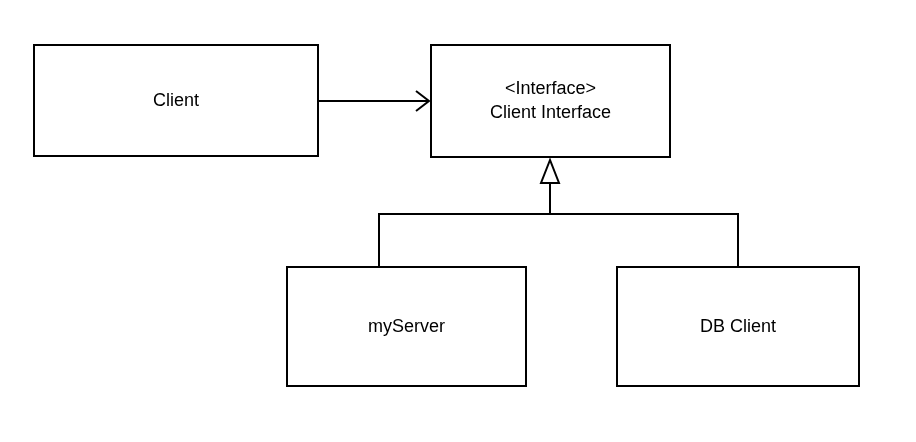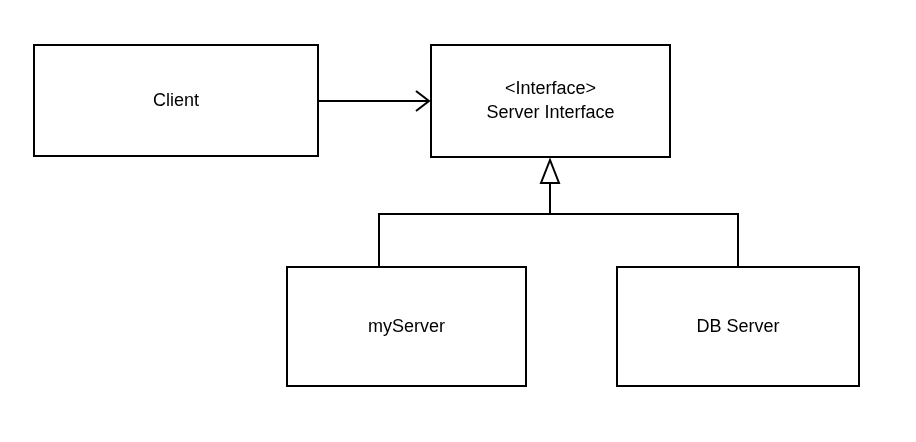--- a/index.html
+++ b/index.html
@@ -81,24 +81,24 @@
       <polygon points="550,160 541,183 559,183" fill="#ffffff" stroke="#000000" stroke-width="2" stroke-linejoin="miter"></polygon>
     </g>
   </svg>
 
   <div class="uml-node" id="node-client">
     <span class="node-label">Client</span>
   </div>
 
   <div class="uml-node" id="node-client-iface">
     <span class="node-stereotype">&lt;Interface&gt;</span>
-    <span class="node-label">Server Interface</span>
+    <span class="node-label">Client Interface</span>
   </div>
 
   <div class="uml-node" id="node-myserver">
     <span class="node-label">myServer</span>
   </div>
 
   <div class="uml-node" id="node-dbserver">
-    <span class="node-label">DB Server</span>
+    <span class="node-label">DB Client</span>
   </div>
 
 </div>
 
 </body></html>

